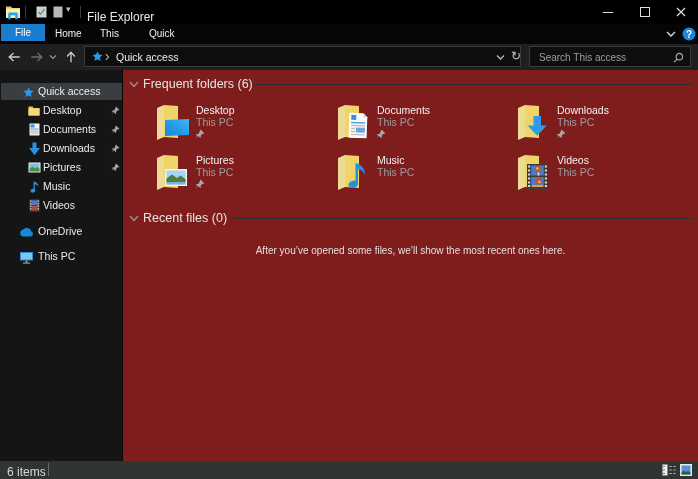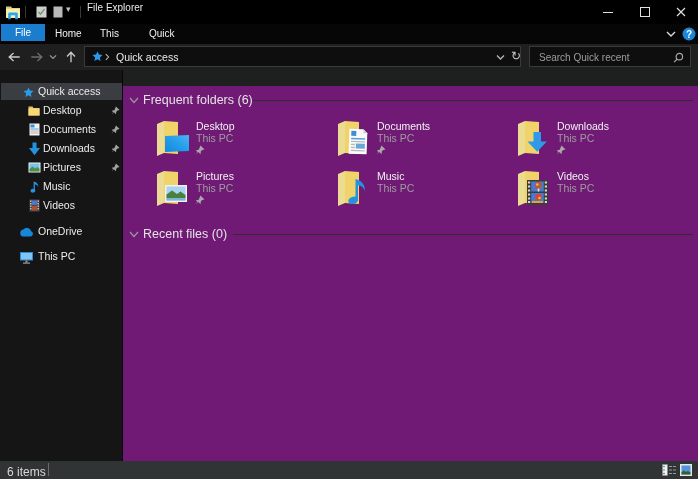--- a/index.html
+++ b/index.html
@@ -3,38 +3,38 @@
 <meta charset="utf-8">
 <style>
   * { margin:0; padding:0; box-sizing:border-box; }
   html,body { width:698px; height:479px; overflow:hidden; background:#1e1f1f;
     font-family:"Liberation Sans", sans-serif; }
   .abs { position:absolute; }
   #win { position:relative; width:698px; height:479px; background:#1e1f1f; }
   
   #titlebar { position:absolute; left:0; top:0; width:698px; height:24px; background:#000; }
   .tsep { position:absolute; top:6px; width:1px; height:12px; background:#3a3a3a; }
-  #title-text { position:absolute; left:87px; top:2px; font-size:10px; color:#e8e8e8; }
+  #title-text { position:absolute; left:87px; top:10px; font-size:12px; color:#e8e8e8; }
   .winbtn { position:absolute; top:0; width:34px; height:24px; color:#dedede; text-align:center; }
   
   #tabrow { position:absolute; left:0; top:24px; width:698px; height:20px; background:#060606; }
   #filetab { position:absolute; left:1px; top:-0.5px; width:44px; height:17.5px; background:#1a7dce;
     color:#fff; font-size:10px; text-align:center; line-height:17px; }
   .tab { position:absolute; top:0; height:20px; color:#f0f0f0; font-size:10px; line-height:20px; }
   
   #addrrow { position:absolute; left:0; top:44px; width:698px; height:26px; background:#1f1f1f; }
   #addrbox { position:absolute; left:84px; top:2px; width:437px; height:21px; background:#0e0e0e;
     border:1px solid #3a3a3a; }
   #searchbox { position:absolute; left:529px; top:2px; width:162px; height:21px; background:#0e0e0e;
     border:1px solid #3a3a3a; }
   
   #mainarea { position:absolute; left:0; top:70px; width:698px; height:391px; }
   #sidebar { position:absolute; left:0; top:0; width:122px; height:391px; background:#151515; }
   #sidediv { position:absolute; left:122px; top:0; width:1px; height:391px; background:#060606; }
-  #content { position:absolute; left:123px; top:16px; width:575px; height:391px; background:#701a75; }
+  #content { position:absolute; left:123px; top:0; width:575px; height:391px; background:#7f1d1d; }
   .srow { position:absolute; left:0; width:122px; height:19px; color:#ececec; font-size:10.5px; }
   .srow .lbl { position:absolute; top:2px; }
   .pin { position:absolute; right:2px; top:4px; }
   .hdr { position:absolute; color:#e4e4e4; font-size:12.5px; }
   .tile { position:absolute; width:170px; height:42px; }
   .tname { position:absolute; left:40px; top:0px; font-size:10.5px; color:#f2f2f2; white-space:nowrap; }
   .tpc   { position:absolute; left:40px; top:12px; font-size:10.5px; color:#9d9da0; }
   
   #statusbar { position:absolute; left:0; top:461px; width:698px; height:18px; background:#313434; }
 </style>
@@ -112,21 +112,21 @@
       <svg class="abs" style="left:20px;top:6px" width="5" height="8" viewBox="0 0 6 9">
         <path d="M1 1 l3.3 3.5 L1 8" stroke="#b8b8b8" stroke-width="1.3" fill="none"></path>
       </svg>
       <div class="abs" style="left:31px;top:4px;font-size:10.5px;color:#ececec">Quick access</div>
       <svg class="abs" style="left:411px;top:7px" width="9" height="8" viewBox="0 0 9 8">
         <path d="M1 1.5 l3.5 3.5 L8 1.5" stroke="#b8b8b8" stroke-width="1.3" fill="none"></path>
       </svg>
       <div class="abs" style="left:426px;top:2px;color:#c8c8c8;font-size:12px">↻</div>
     </div>
     <div id="searchbox">
-      <div class="abs" style="left:9px;top:4.5px;font-size:10px;color:#9d9d9d">Search Quick recent</div>
+      <div class="abs" style="left:9px;top:4.5px;font-size:10px;color:#9d9d9d">Search This access</div>
       <svg class="abs" style="left:143px;top:5px" width="11" height="11" viewBox="0 0 13 13">
         <circle cx="7.5" cy="5.5" r="3.8" stroke="#a8a8a8" stroke-width="1.4" fill="none"></circle>
         <path d="M4.8 8.6 L1.2 12" stroke="#a8a8a8" stroke-width="1.4"></path>
       </svg>
     </div>
   </div>
 
   <div id="mainarea">
     <div id="sidebar">
 
@@ -353,20 +353,22 @@
         <div class="tname">Videos</div>
         <div class="tpc">This PC</div>
       </div>
 
       <svg class="abs" style="left:6px;top:144px" width="10" height="9" viewBox="0 0 10 9">
         <path d="M1 2 l4 4.5 L9 2" stroke="#9a9a9a" stroke-width="1.2" fill="none"></path>
       </svg>
       <div class="hdr" style="left:20px;top:141px">Recent files (0)</div>
       <div class="abs" style="left:110px;top:148px;width:460px;height:1px;background:#2e2e2e"></div>
 
+      <div class="abs" style="left:0;top:175px;width:575px;text-align:center;font-size:10px;color:#e0e0e0">
+        After you’ve opened some files, we’ll show the most recent ones here.</div>
     </div>
   </div>
 
   <div id="statusbar">
     <div class="abs" style="left:7px;top:4px;font-size:12px;color:#d8d8d8">6 items</div>
     <div class="abs" style="left:48px;top:2px;width:1px;height:13px;background:#6a6a6a"></div>
     <svg class="abs" style="left:662px;top:3px" width="14" height="12" viewBox="0 0 14 12">
       <rect x="0.5" y="0.5" width="5" height="11" fill="#f0f0f0" stroke="#888" stroke-width="0.5"></rect>
       <circle cx="2" cy="2.5" r="0.8" fill="#2a8a2a"></circle>
         <circle cx="2" cy="6" r="0.8" fill="#2a6ad8"></circle>

